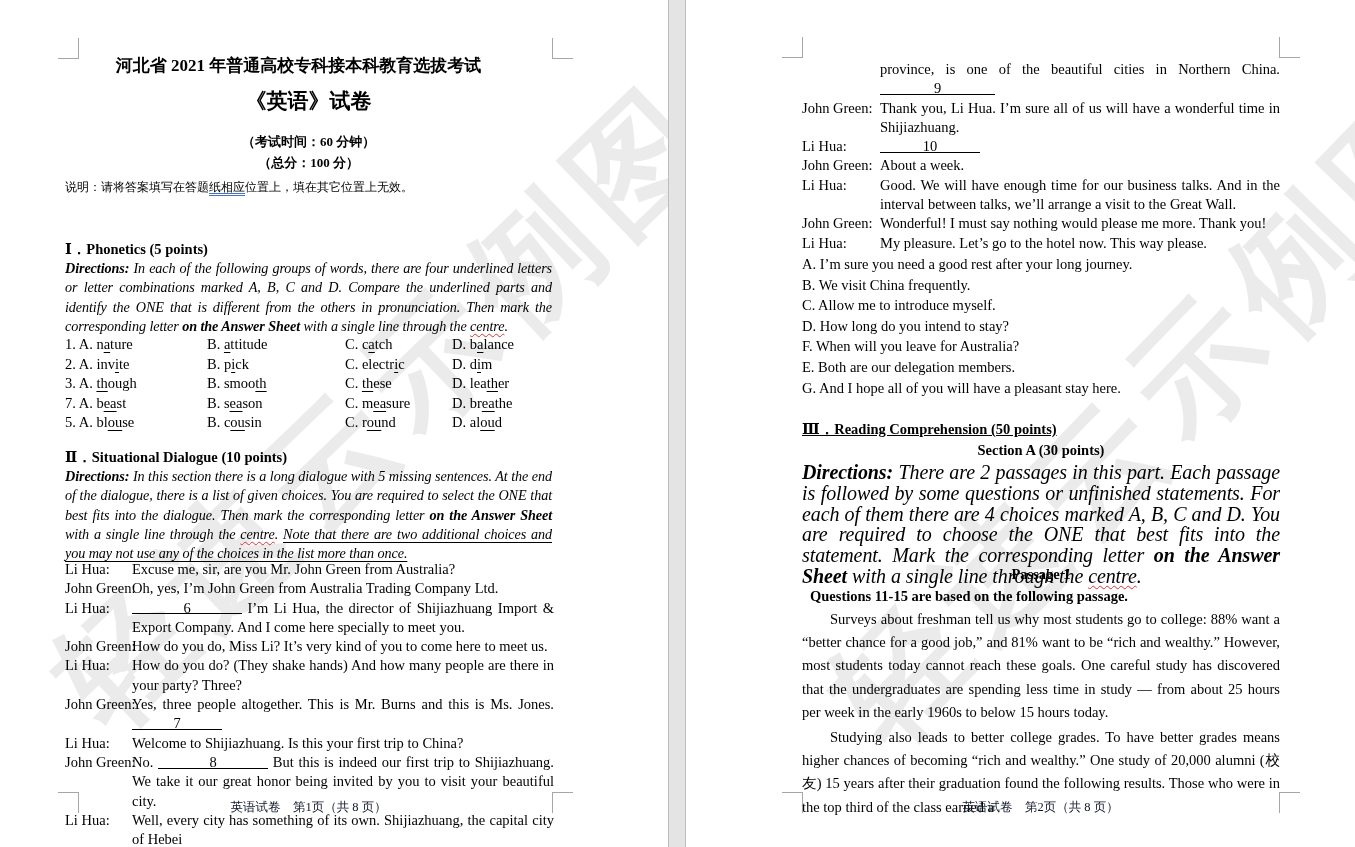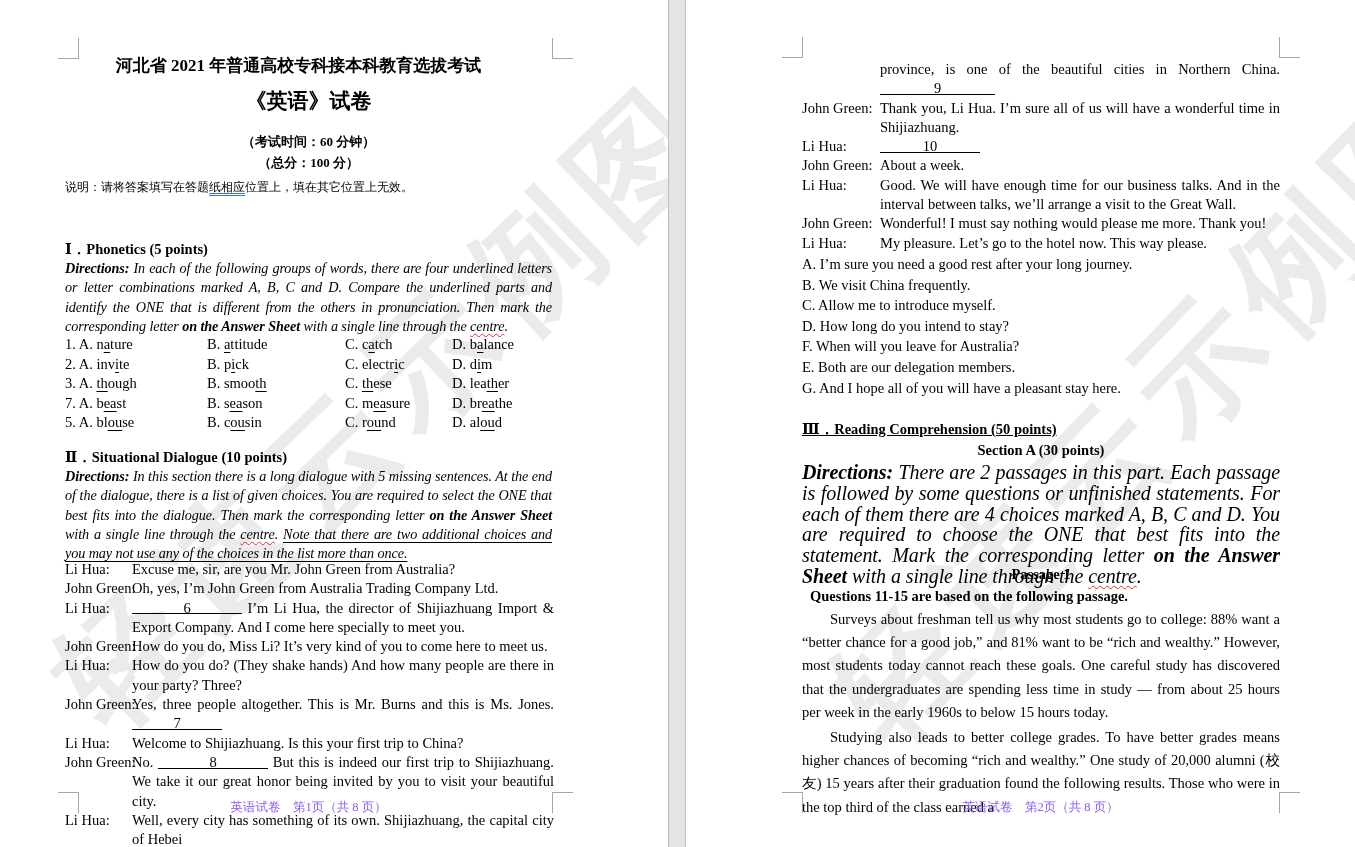--- a/index.html
+++ b/index.html
@@ -42,21 +42,21 @@
   #lp-h1{left:65px;top:240px;width:487px;font-weight:bold;}
   #lp-dir1{left:65px;top:259px;width:487px;font-size:14.2px;letter-spacing:-0.1px;}
   #lp-ph{left:65px;top:335px;width:500px;}
   .ph-row{display:grid;grid-template-columns:142px 138px 107px auto;line-height:19.6px;}
   #lp-h2{left:65px;top:448px;width:487px;font-weight:bold;}
   #lp-dir2{left:65px;top:467px;width:487px;font-size:14.2px;letter-spacing:-0.1px;}
   #lp-dlg{left:65px;top:560px;width:489px;}
   .dlg{position:relative;padding-left:67px;text-align:justify;}
   #page2 .dlg{padding-left:78px;}
   .dlg .sp{position:absolute;left:0;top:0;}
-  .footer{position:absolute;top:799px;font-size:12.5px;color:#8b5cf6;text-align:center;z-index:2;}
+  .footer{position:absolute;top:799px;font-size:12.5px;color:#0f172a;text-align:center;z-index:2;}
   #lp-footer{left:65px;width:487px;}
   #rp-footer{left:116px;width:477px;}
   
   #rp-dlg{left:116px;top:60px;width:478px;}
   #rp-choices{left:116px;top:254px;width:478px;}
   #rp-choices .choice{line-height:20.6px;}
   #rp-h3{left:116px;top:420px;width:478px;font-weight:bold;text-decoration:underline;}
   #rp-secA{left:116px;top:441px;width:478px;font-weight:bold;}
   #rp-dirA{left:116px;top:462px;width:478px;font-size:20px;line-height:20.8px;letter-spacing:-0.1px;}
   #rp-p1t{left:116px;top:565px;width:478px;font-weight:bold;}

